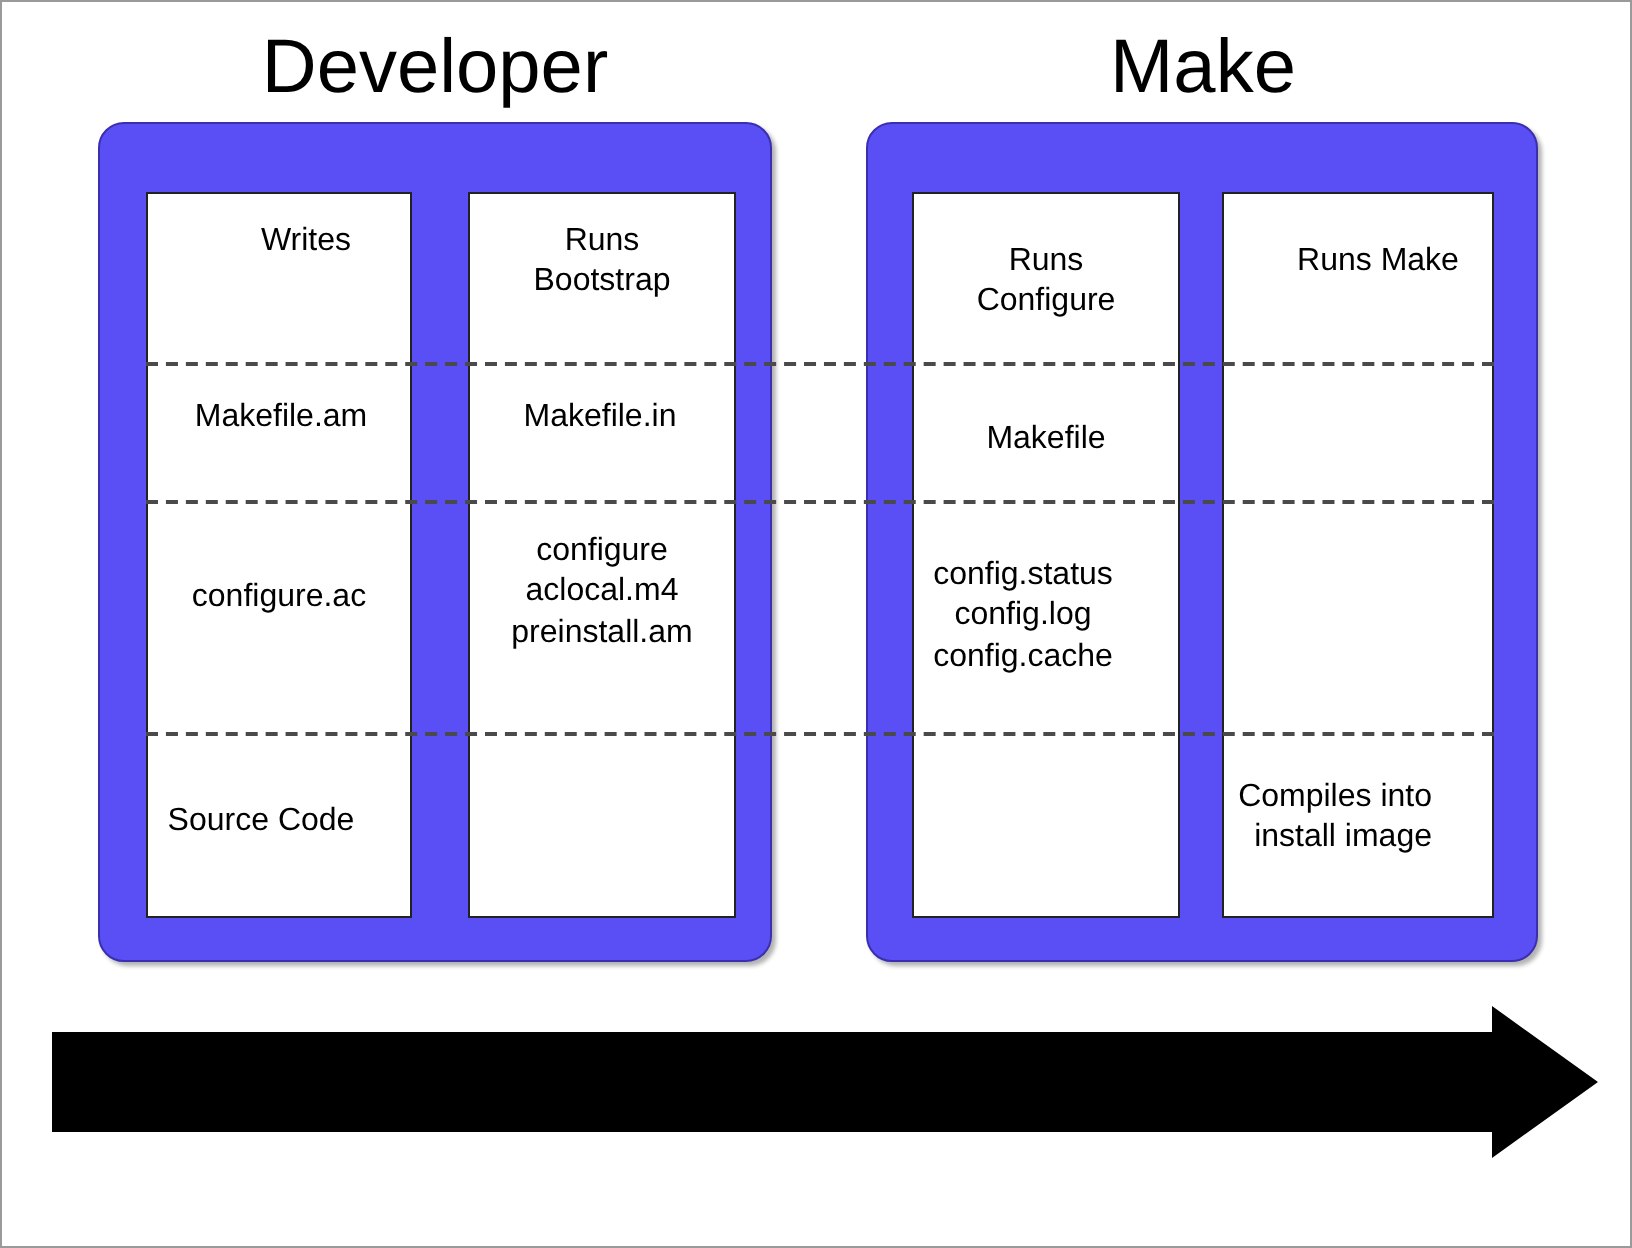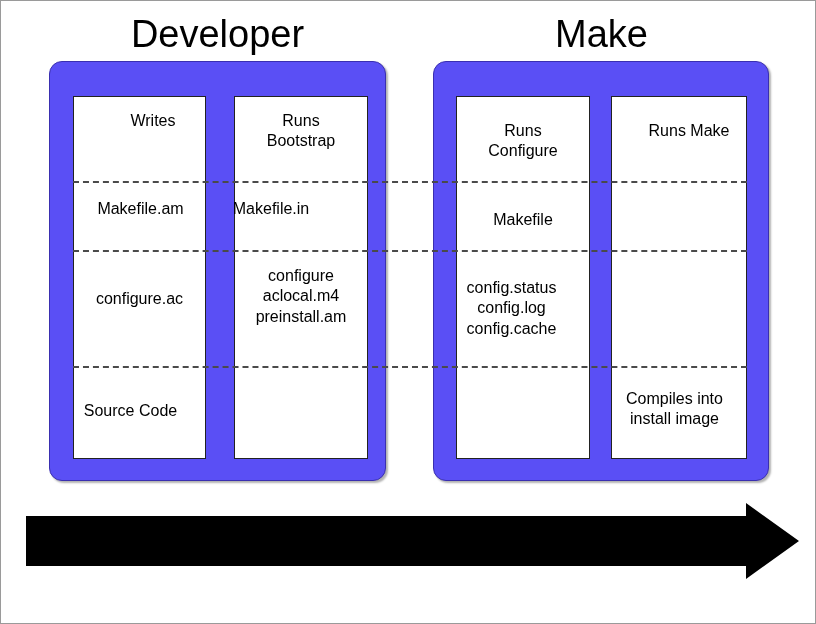--- a/index.html
+++ b/index.html
@@ -87,31 +87,31 @@
   }
 
   
   #cell-dev-writes-head   { left: 72px;  width: 160px; top: 110px; }
   #cell-dev-makefileam    { left: 72px;  width: 135px; top: 198px; }
   #cell-dev-configureac   { left: 72px;  width: 133px; top: 288px; }
   #cell-dev-sourcecode    { left: 72px;  width: 115px; top: 400px; }
 
   
   #cell-dev-boot-head     { left: 233px; width: 134px; top: 110px; }
-  #cell-dev-makefilein    { left: 217px; width: 106px; top: 198px; }
+  #cell-dev-makefilein    { left: 246px; width: 106px; top: 198px; }
   #cell-dev-genfiles      { left: 233px; width: 134px; top: 265px; }
 
   
   #cell-user-conf-head    { left: 455px; width: 134px; top: 120px; }
   #cell-user-makefile     { left: 455px; width: 134px; top: 209px; }
   #cell-user-configfiles  { left: 455px; width: 111px; top: 277px; }
 
   
   #cell-user-make-head    { left: 610px; width: 156px; top: 120px; }
-  #cell-user-installimage { left: 610px; width: 127px; top: 388px; }
+  #cell-user-installimage { left: 588px; width: 127px; top: 388px; text-align: right; }
 
   
   #arrow {
     position: absolute;
     left: 25px;
     top: 502px;
     width: 773px;
     height: 76px;
     z-index: 2;
   }

